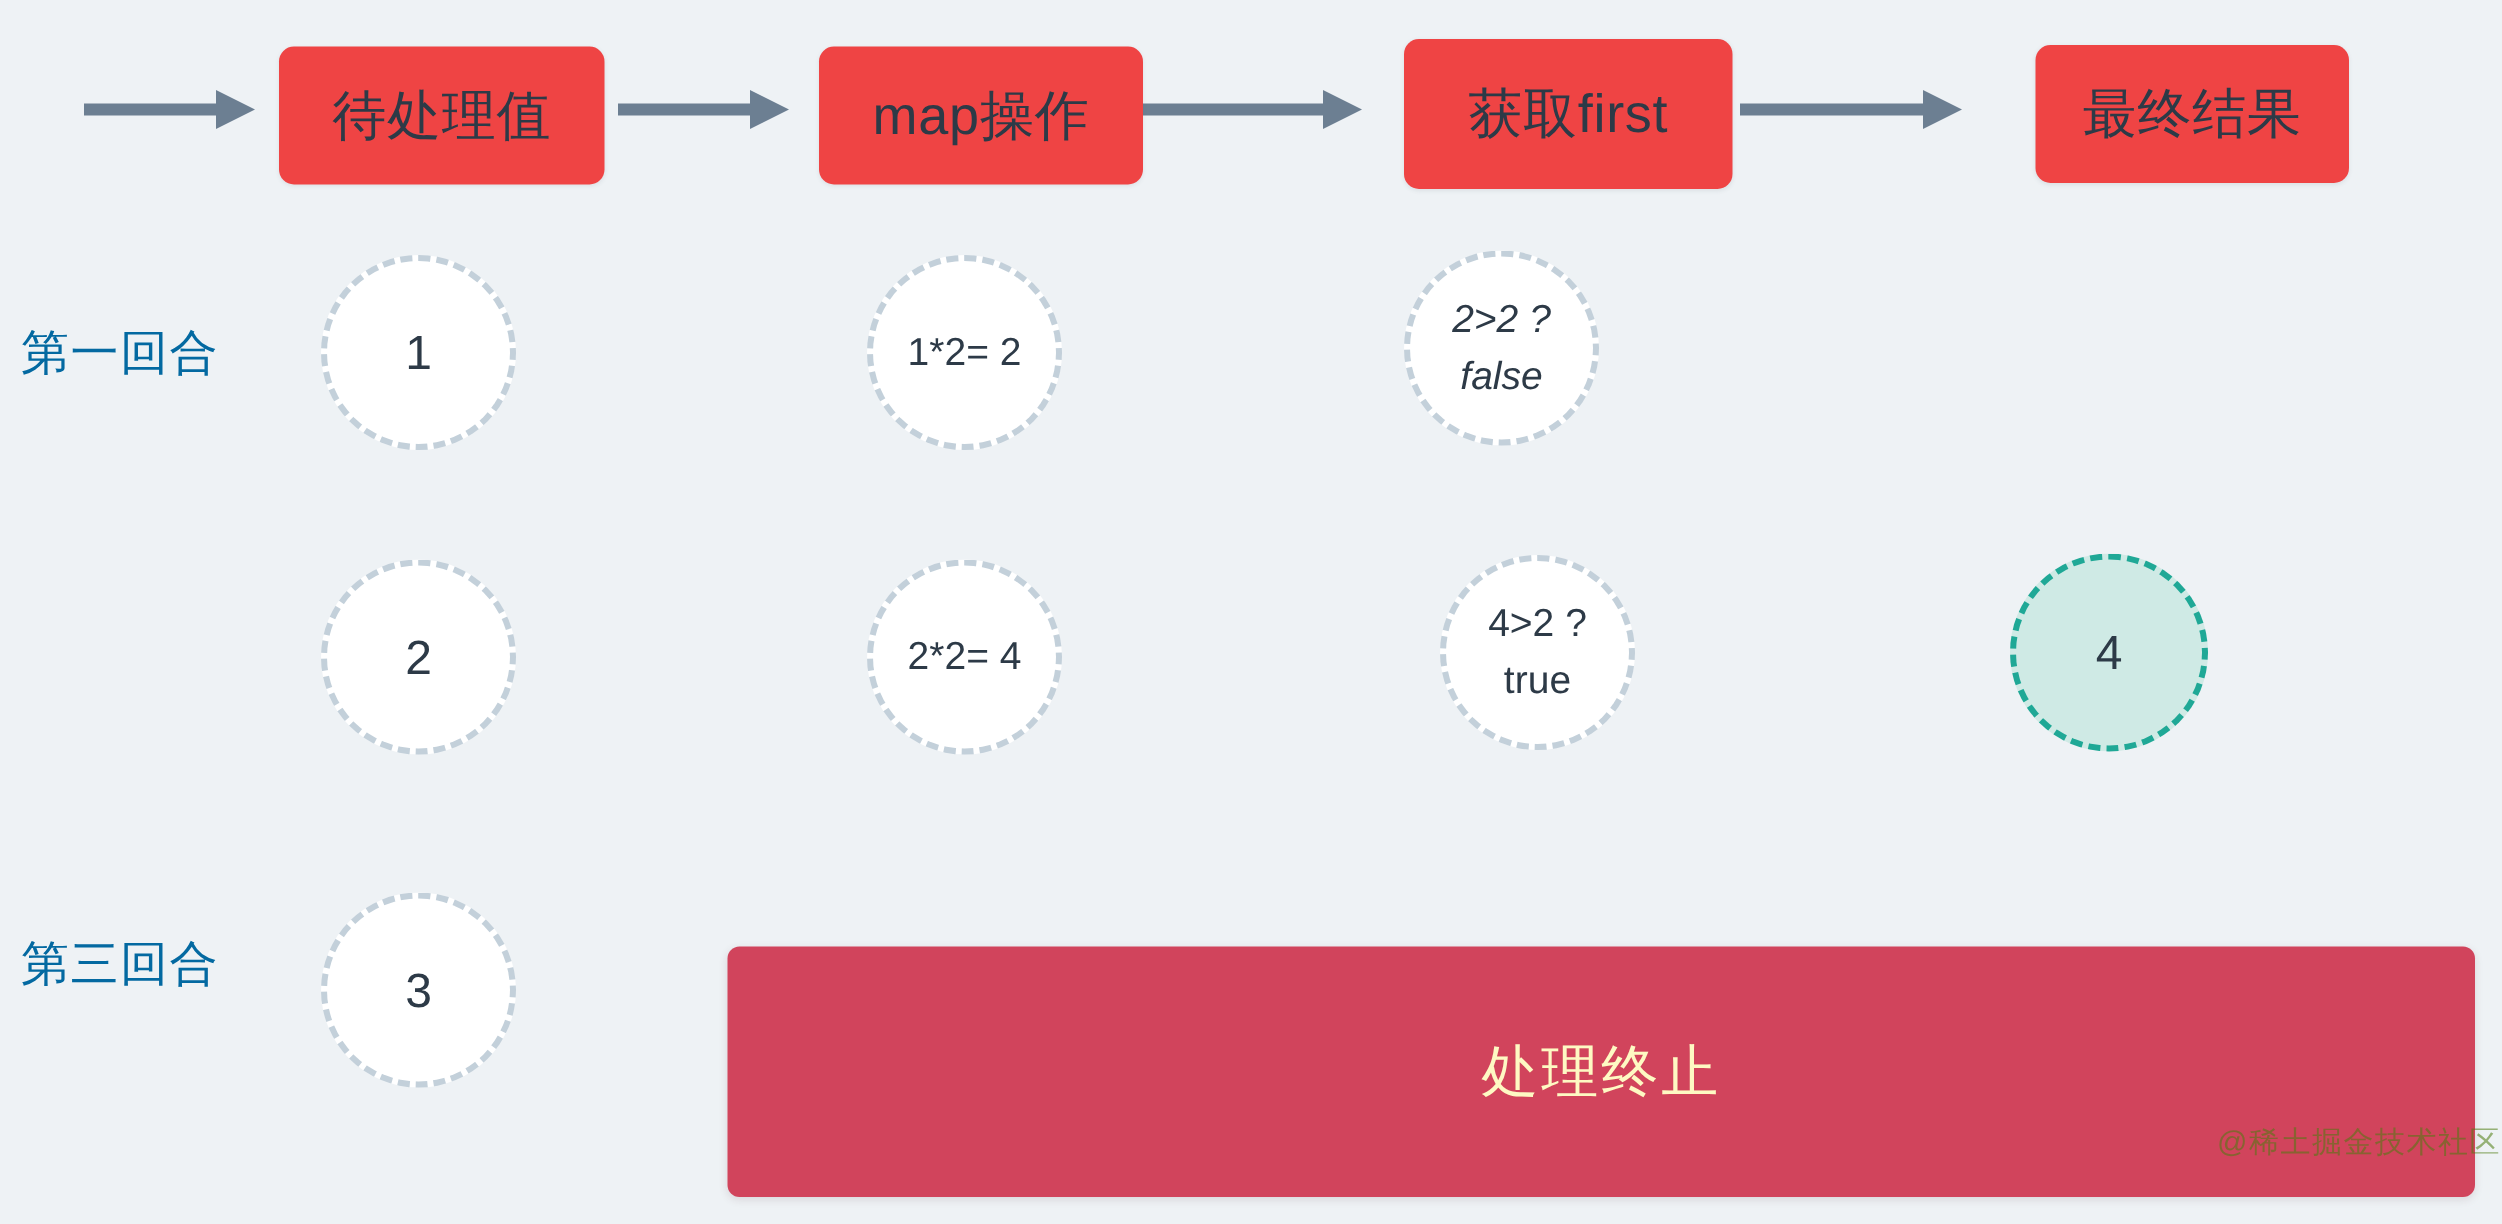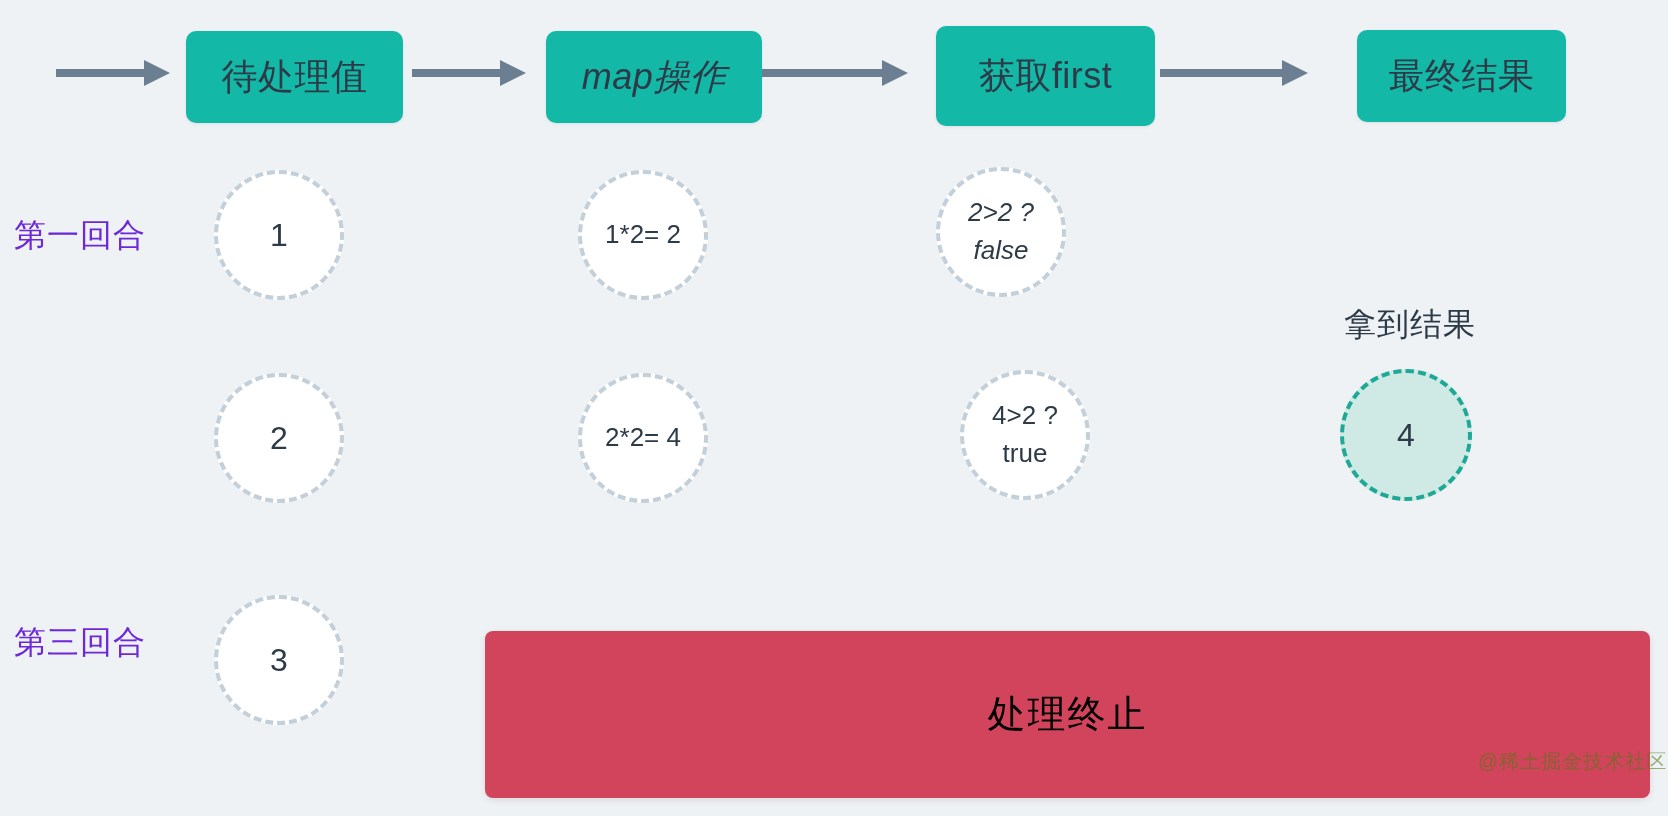--- a/index.html
+++ b/index.html
@@ -16,42 +16,42 @@
   #stage {
     position: relative;
     width: 1668px;
     height: 816px;
     background: #eef2f5;
   }
 
   
   .stage-box {
     position: absolute;
-    background: #14b8a6;
+    background: #ef4444;
     border-radius: 10px;
     box-shadow: 0 1px 3px rgba(60, 75, 90, 0.10);
     display: flex;
     align-items: center;
     justify-content: center;
     color: #2d3a47;
     font-size: 36px;
     letter-spacing: 0.5px;
     white-space: nowrap;
   }
 
   .arrow {
     position: absolute;
     height: 26px;
     display: block;
   }
 
   
   .row-label {
     position: absolute;
-    color: #6d28d9;
+    color: #0369a1;
     font-size: 32px;
     white-space: nowrap;
     letter-spacing: 1px;
   }
 
   
   .node-circle {
     position: absolute;
     border-radius: 50%;
     background: #ffffff;
@@ -86,21 +86,21 @@
   .banner {
     position: absolute;
     background: #d1445c;
     border-radius: 8px;
     box-shadow: 0 2px 6px rgba(80, 30, 45, 0.12);
     display: flex;
     align-items: center;
     justify-content: center;
   }
   .banner-text {
-    color: #000000;
+    color: #fef9c3;
     font-size: 38px;
     letter-spacing: 2px;
   }
 
   
   .watermark {
     position: absolute;
     color: #4d7c0f;
     opacity: 0.55;
     font-size: 20px;
@@ -126,42 +126,41 @@
   </svg>
 
   <svg class="arrow" style="left:1160px; top:60px; width:148px;" viewBox="0 0 148 26" preserveAspectRatio="none">
     <path d="M0 9 H122 V0 L148 13 L122 26 V17 H0 Z" fill="#6c7f92"></path>
   </svg>
 
   <div class="stage-box" style="left:186px; top:31px; width:217px; height:92px;">
     <span>待处理值</span>
   </div>
 
-  <div class="stage-box" style="left:546px; top:31px; width:216px; height:92px;font-style:italic;">
+  <div class="stage-box" style="left:546px; top:31px; width:216px; height:92px;">
     <span>map操作</span>
   </div>
 
   <div class="stage-box" style="left:936px; top:26px; width:219px; height:100px;">
     <span>获取first</span>
   </div>
 
   <div class="stage-box" style="left:1357px; top:30px; width:209px; height:92px;">
     <span>最终结果</span>
   </div>
 
   <div class="row-label" style="left:14px; top:214px;">第一回合</div>
 
   <div class="node-circle big-num" style="left:214px; top:170px; width:130px; height:130px;">1</div>
 
   <div class="node-circle" style="left:578px; top:170px; width:130px; height:130px;">1*2= 2</div>
 
   <div class="node-circle" style="left:936px; top:167px; width:130px; height:130px; white-space:pre-line;font-style:italic;">2&gt;2 ?
 false</div>
 
-  <div class="result-caption" style="left:1344px; top:303px;">拿到结果</div>
 
 
   <div class="node-circle big-num" style="left:214px; top:373px; width:130px; height:130px;">2</div>
 
   <div class="node-circle" style="left:578px; top:373px; width:130px; height:130px;text-align:center;">2*2= 4</div>
 
   <div class="node-circle" style="left:960px; top:370px; width:130px; height:130px; white-space:pre-line;">4&gt;2 ?
 true</div>
 
   <div class="node-circle big-num result" style="left:1340px; top:369px; width:132px; height:132px;">4</div>

